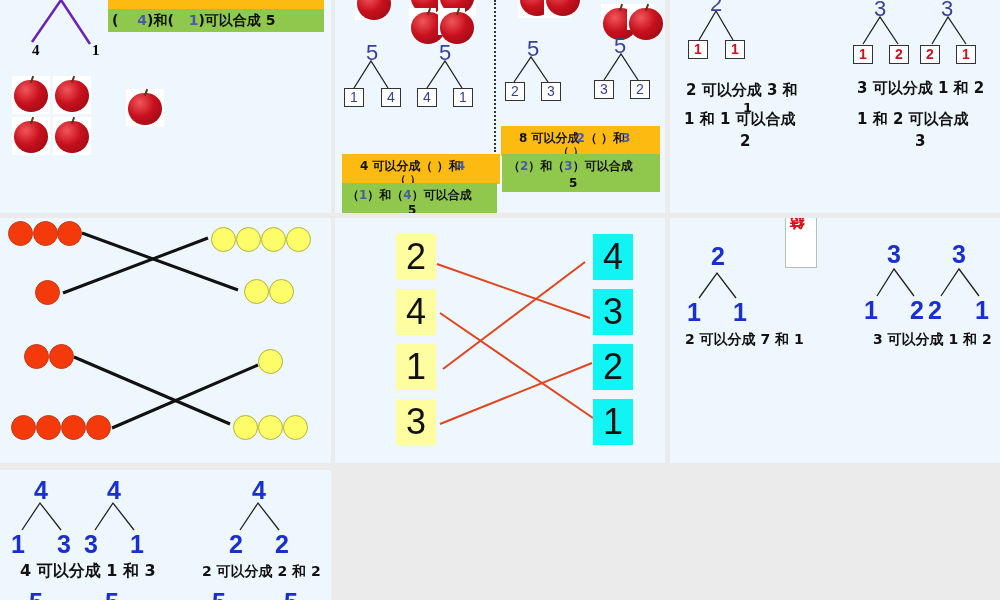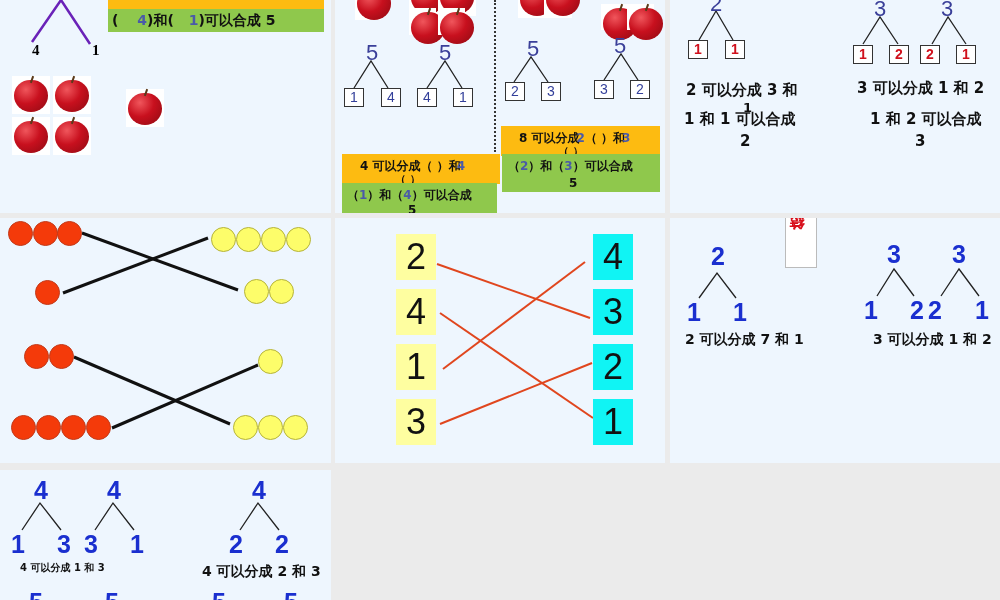--- a/index.html
+++ b/index.html
@@ -138,21 +138,21 @@
   <div class="tree-top" style="left:271px;top:-4px;">3</div>
   <div class="box red" style="left:250px;top:45px;">2</div>
   <div class="box red" style="left:286px;top:45px;">1</div>
 
   <div class="cn" style="left:16px;top:81px;font-size:15px;">2 可以分成 3 和</div>
   <div class="cn" style="left:73px;top:100px;font-size:13px;">1</div>
   <div class="cn" style="left:14px;top:110px;font-size:15px;">1 和 1 可以合成</div>
   <div class="cn" style="left:70px;top:132px;font-size:15px;">2</div>
 
   <div class="cn" style="left:187px;top:79px;font-size:15px;">3 可以分成 1 和 2</div>
-  <div class="cn" style="left:200px;top:110px;font-size:15px;">1 和 2 可以合成</div>
+  <div class="cn" style="left:187px;top:110px;font-size:15px;">1 和 2 可以合成</div>
   <div class="cn" style="left:245px;top:132px;font-size:15px;">3</div>
 </div>
 
 <div class="slide" style="left:0;top:218px;width:331px;height:245px;">
   <svg class="abs" style="left:0;top:0;" width="331" height="245">
     <line x1="82" y1="15" x2="238" y2="72" stroke="#111" stroke-width="3"></line>
     <line x1="63" y1="75" x2="208" y2="20" stroke="#111" stroke-width="3"></line>
     <line x1="74" y1="139" x2="230" y2="206" stroke="#111" stroke-width="3"></line>
     <line x1="112" y1="210" x2="258" y2="147" stroke="#111" stroke-width="3"></line>
   </svg>
@@ -225,19 +225,19 @@
   </svg>
   <div class="bignum" style="left:34px;top:6px;">4</div>
   <div class="bignum" style="left:11px;top:60px;">1</div>
   <div class="bignum" style="left:57px;top:60px;">3</div>
   <div class="bignum" style="left:107px;top:6px;">4</div>
   <div class="bignum" style="left:84px;top:60px;">3</div>
   <div class="bignum" style="left:130px;top:60px;">1</div>
   <div class="bignum" style="left:252px;top:6px;">4</div>
   <div class="bignum" style="left:229px;top:60px;">2</div>
   <div class="bignum" style="left:275px;top:60px;">2</div>
-  <div class="cn" style="left:20px;top:91px;font-size:10px;">4 可以分成 1 和 3</div>
-  <div class="cn" style="left:202px;top:93px;font-size:14px;">4 可以分成 2 和 3</div>
+  <div class="cn" style="left:20px;top:91px;font-size:16px;">4 可以分成 1 和 3</div>
+  <div class="cn" style="left:202px;top:93px;font-size:14px;">2 可以分成 2 和 2</div>
   <div class="bignum" style="left:29px;top:118px;">5</div>
   <div class="bignum" style="left:105px;top:118px;">5</div>
   <div class="bignum" style="left:212px;top:118px;">5</div>
   <div class="bignum" style="left:284px;top:118px;">5</div>
 </div>
 
 </body></html>

